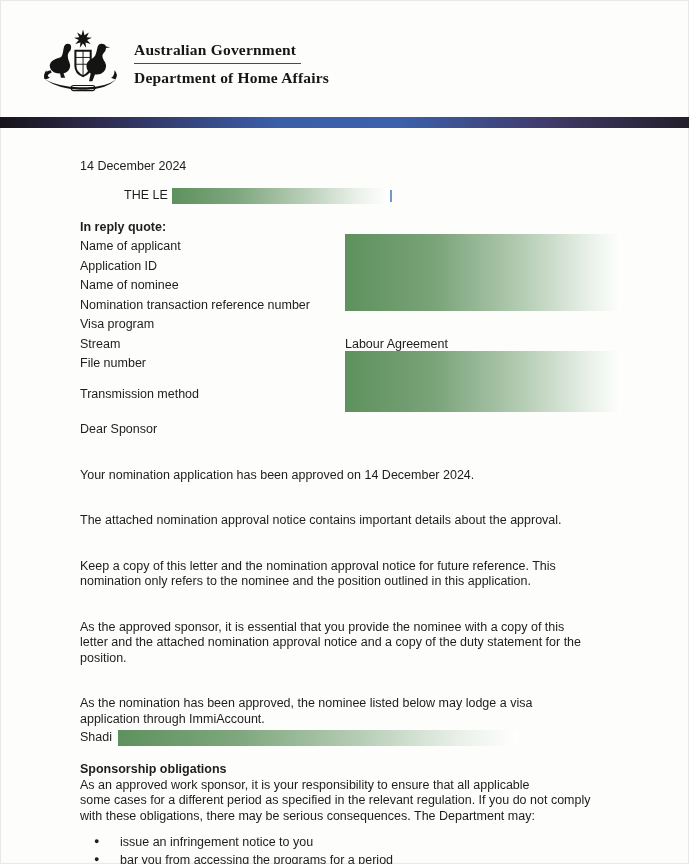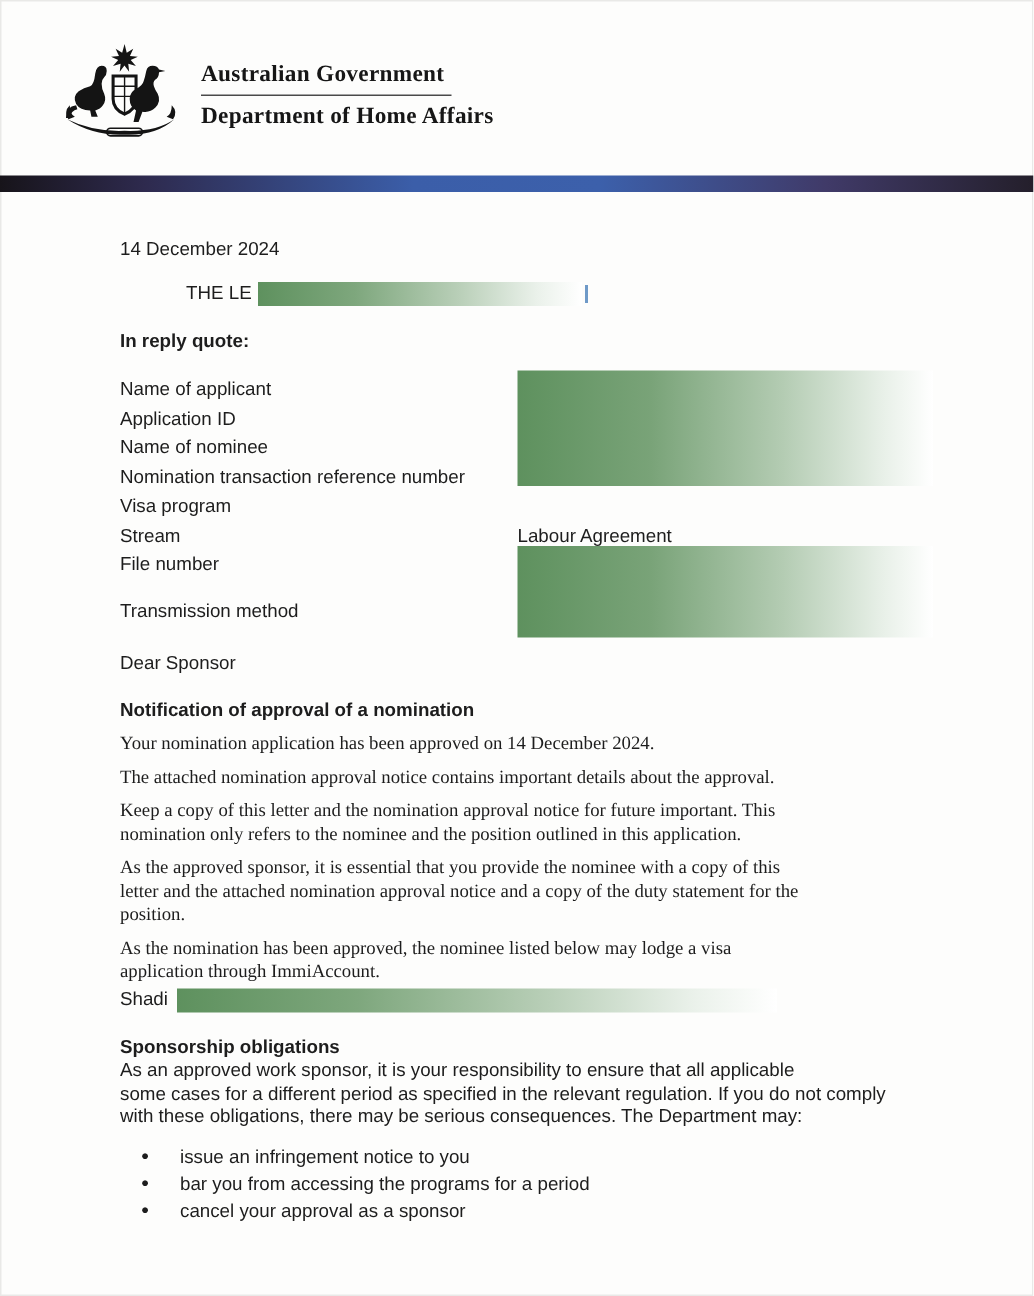--- a/index.html
+++ b/index.html
@@ -22,30 +22,30 @@
   .content { padding:31px 77px 0 80px; font-size:12.5px; line-height:15.5px; }
 
   .addressee { margin-top:13px; display:flex; align-items:center;margin-left:44px; }
   .redact { display:inline-block; height:16px; vertical-align:middle;
     background:linear-gradient(90deg,var(--redact-green,#5e915e) 0%,#7ea77d 30%,#b9cfb8 62%,#eaf1ea 86%,#ffffff 100%); }
   .redact-addressee { width:216px; margin-left:4px; }
   .artifact { display:inline-block; width:2px; height:12px; background:#6f9ac8; margin-left:2px; }
 
   .reply-heading { margin-top:16px; font-weight:bold; }
 
-  .fields { position:relative; height:183px; margin-top:17px;text-decoration:underline; }
+  .fields { position:relative; height:183px; margin-top:4px;text-decoration:underline; }
   .field-label { position:absolute; left:0; white-space:nowrap; }
   .field-value { position:absolute; left:265px; white-space:nowrap; }
   .redact-block { position:absolute; left:265px; width:277px;
     background:linear-gradient(90deg,var(--redact-green,#5e915e) 0%,#79a378 32%,#b4ccb3 64%,#e8f0e8 88%,#ffffff 100%); }
   .redact-block-a { top:-5px; height:77px; }
   .redact-block-b { top:112px; height:61px; }
 
   .subject { margin-top:15px; font-weight:bold; font-size:12.5px; }
-  .para { margin-top:7px;font-family:Liberation Serif, serif; }
+  .para { margin-top:30px; }
   .nominee-line { margin-top:3px; display:flex; align-items:center; }
   .redact-nominee { width:400px; margin-left:6px; }
 
   .obl-heading { margin-top:16px; font-weight:bold; font-size:12.5px; }
   .bullets { list-style:none; margin-top:11px; }
   .bullets li { position:relative; padding-left:40px; line-height:15.5px; margin-bottom:2.5px; }
   .bullets li::before { content:"\25CF"; position:absolute; left:14px; top:-1px; font-size:9px; }
 </style>
 </head>
 <body>
@@ -105,30 +105,29 @@
       <div class="field-label" style="top:148px">Transmission method</div>
 
       <div class="redact-block redact-block-a"></div>
       <div class="redact-block redact-block-b"></div>
 
       <div class="field-value" style="top:97.5px">Labour Agreement</div>
     </div>
 
     <div class="salutation">Dear Sponsor</div>
 
-    <h2 class="subject">Notification of approval of a nomination</h2>
 
     <div class="para">
       <div>Your nomination application has been approved on 14 December 2024.</div>
     </div>
     <div class="para">
       <div>The attached nomination approval notice contains important details about the approval.</div>
     </div>
     <div class="para">
-      <div>Keep a copy of this letter and the nomination approval notice for future important. This</div>
+      <div>Keep a copy of this letter and the nomination approval notice for future reference. This</div>
       <div>nomination only refers to the nominee and the position outlined in this application.</div>
     </div>
     <div class="para">
       <div>As the approved sponsor, it is essential that you provide the nominee with a copy of this</div>
       <div>letter and the attached nomination approval notice and a copy of the duty statement for the</div>
       <div>position.</div>
     </div>
     <div class="para">
       <div>As the nomination has been approved, the nominee listed below may lodge a visa</div>
       <div>application through ImmiAccount.</div>

